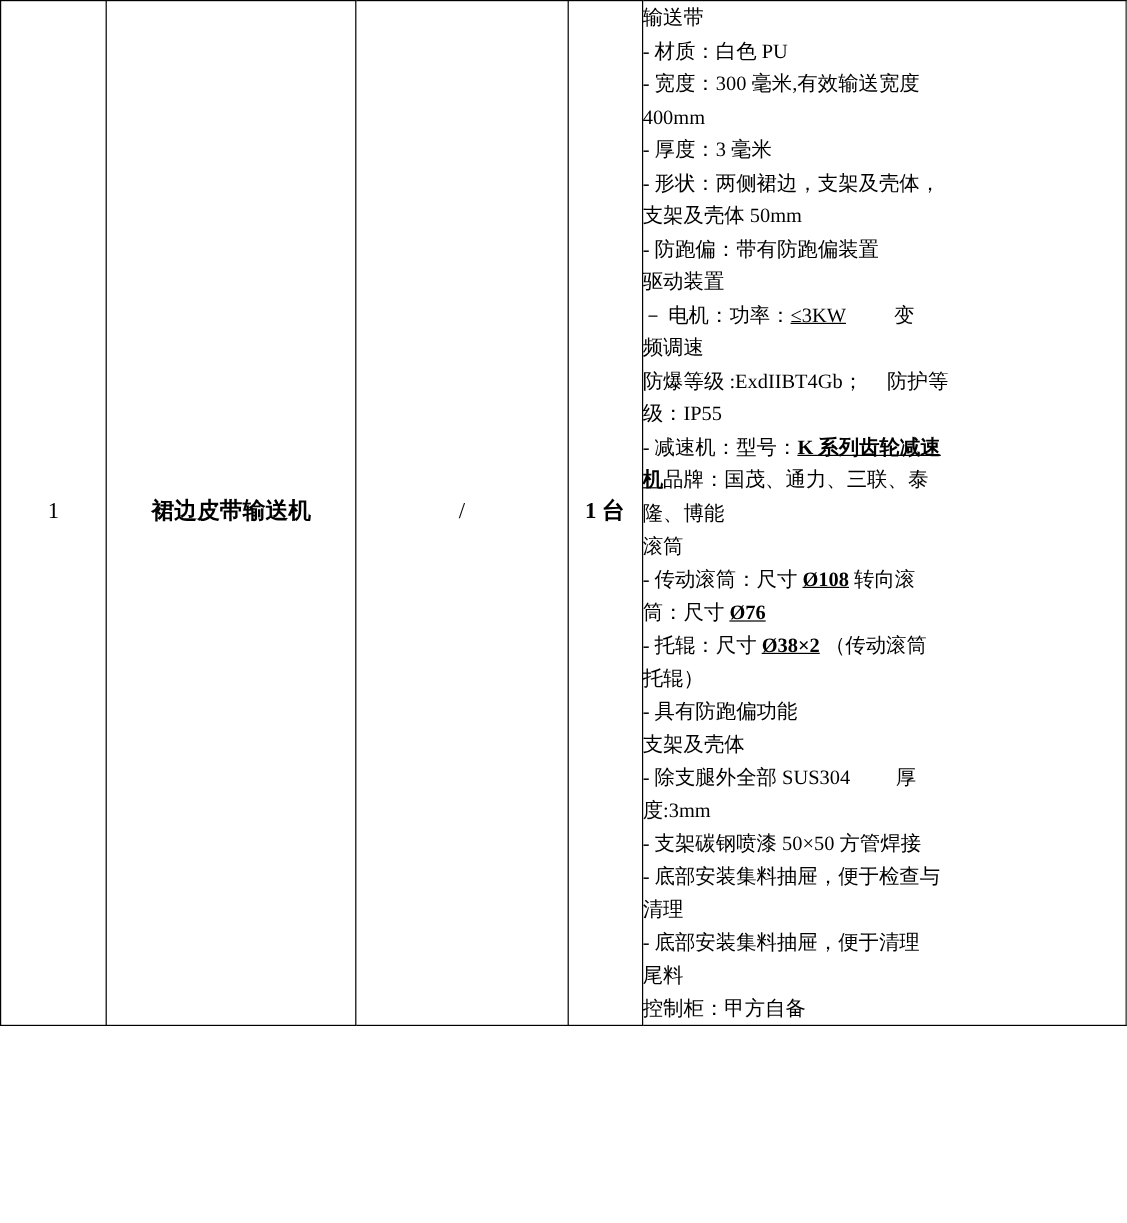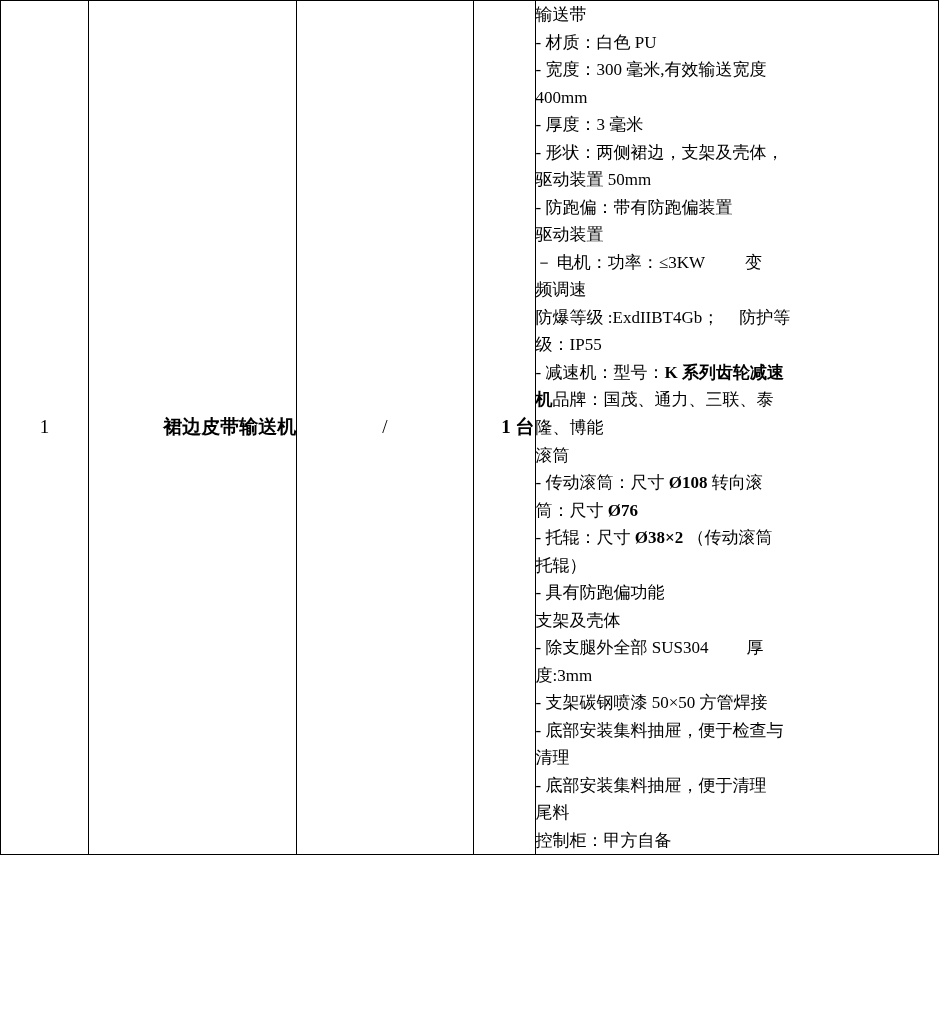--- a/index.html
+++ b/index.html
@@ -46,24 +46,24 @@
     font-size: 17px;
     line-height: 1.62;
     text-align: justify;
     text-justify: inter-ideograph;
   }
   .spec-line {
     display: block;
     white-space: normal;
   }
   .u {
+    text-decoration: underline;
   }
   .bold {
     font-weight: bold;
-    text-align: right;
   }
   .gap-wide { display: inline-block; width: 38px; }
   .gap-mid  { display: inline-block; width: 20px; }
 </style>
 </head>
 <body>
 
 <table class="doc-table">
   <colgroup>
     <col class="col-index">
@@ -79,21 +79,21 @@
       <td class="cell-center">/</td>
       <td class="cell-center bold">1 台</td>
       <td class="spec-cell">
         <div class="spec-block">
           <span class="spec-line">输送带</span>
           <span class="spec-line">- 材质：白色 PU</span>
           <span class="spec-line">- 宽度：300 毫米,有效输送宽度</span>
           <span class="spec-line">400mm</span>
           <span class="spec-line">- 厚度：3 毫米</span>
           <span class="spec-line">- 形状：两侧裙边，支架及壳体，</span>
-          <span class="spec-line">驱动装置 50mm</span>
+          <span class="spec-line">支架及壳体 50mm</span>
           <span class="spec-line">- 防跑偏：带有防跑偏装置</span>
           <span class="spec-line">驱动装置</span>
           <span class="spec-line"><span>－ 电机：功率：</span><span class="u">≤3KW</span><span class="u gap-mid"></span><span class="gap-mid"></span><span>变</span></span>
           <span class="spec-line">频调速</span>
           <span class="spec-line"><span>防爆等级 :ExdIIBT4Gb；</span><span class="gap-mid"></span><span>防护等</span></span>
           <span class="spec-line">级：IP55</span>
           <span class="spec-line"><span>- 减速机：型号：</span><span class="u bold">K 系列齿轮减速</span></span>
           <span class="spec-line"><span class="u bold">机</span><span>品牌：国茂、通力、三联、泰</span></span>
           <span class="spec-line">隆、博能</span>
           <span class="spec-line">滚筒</span>

